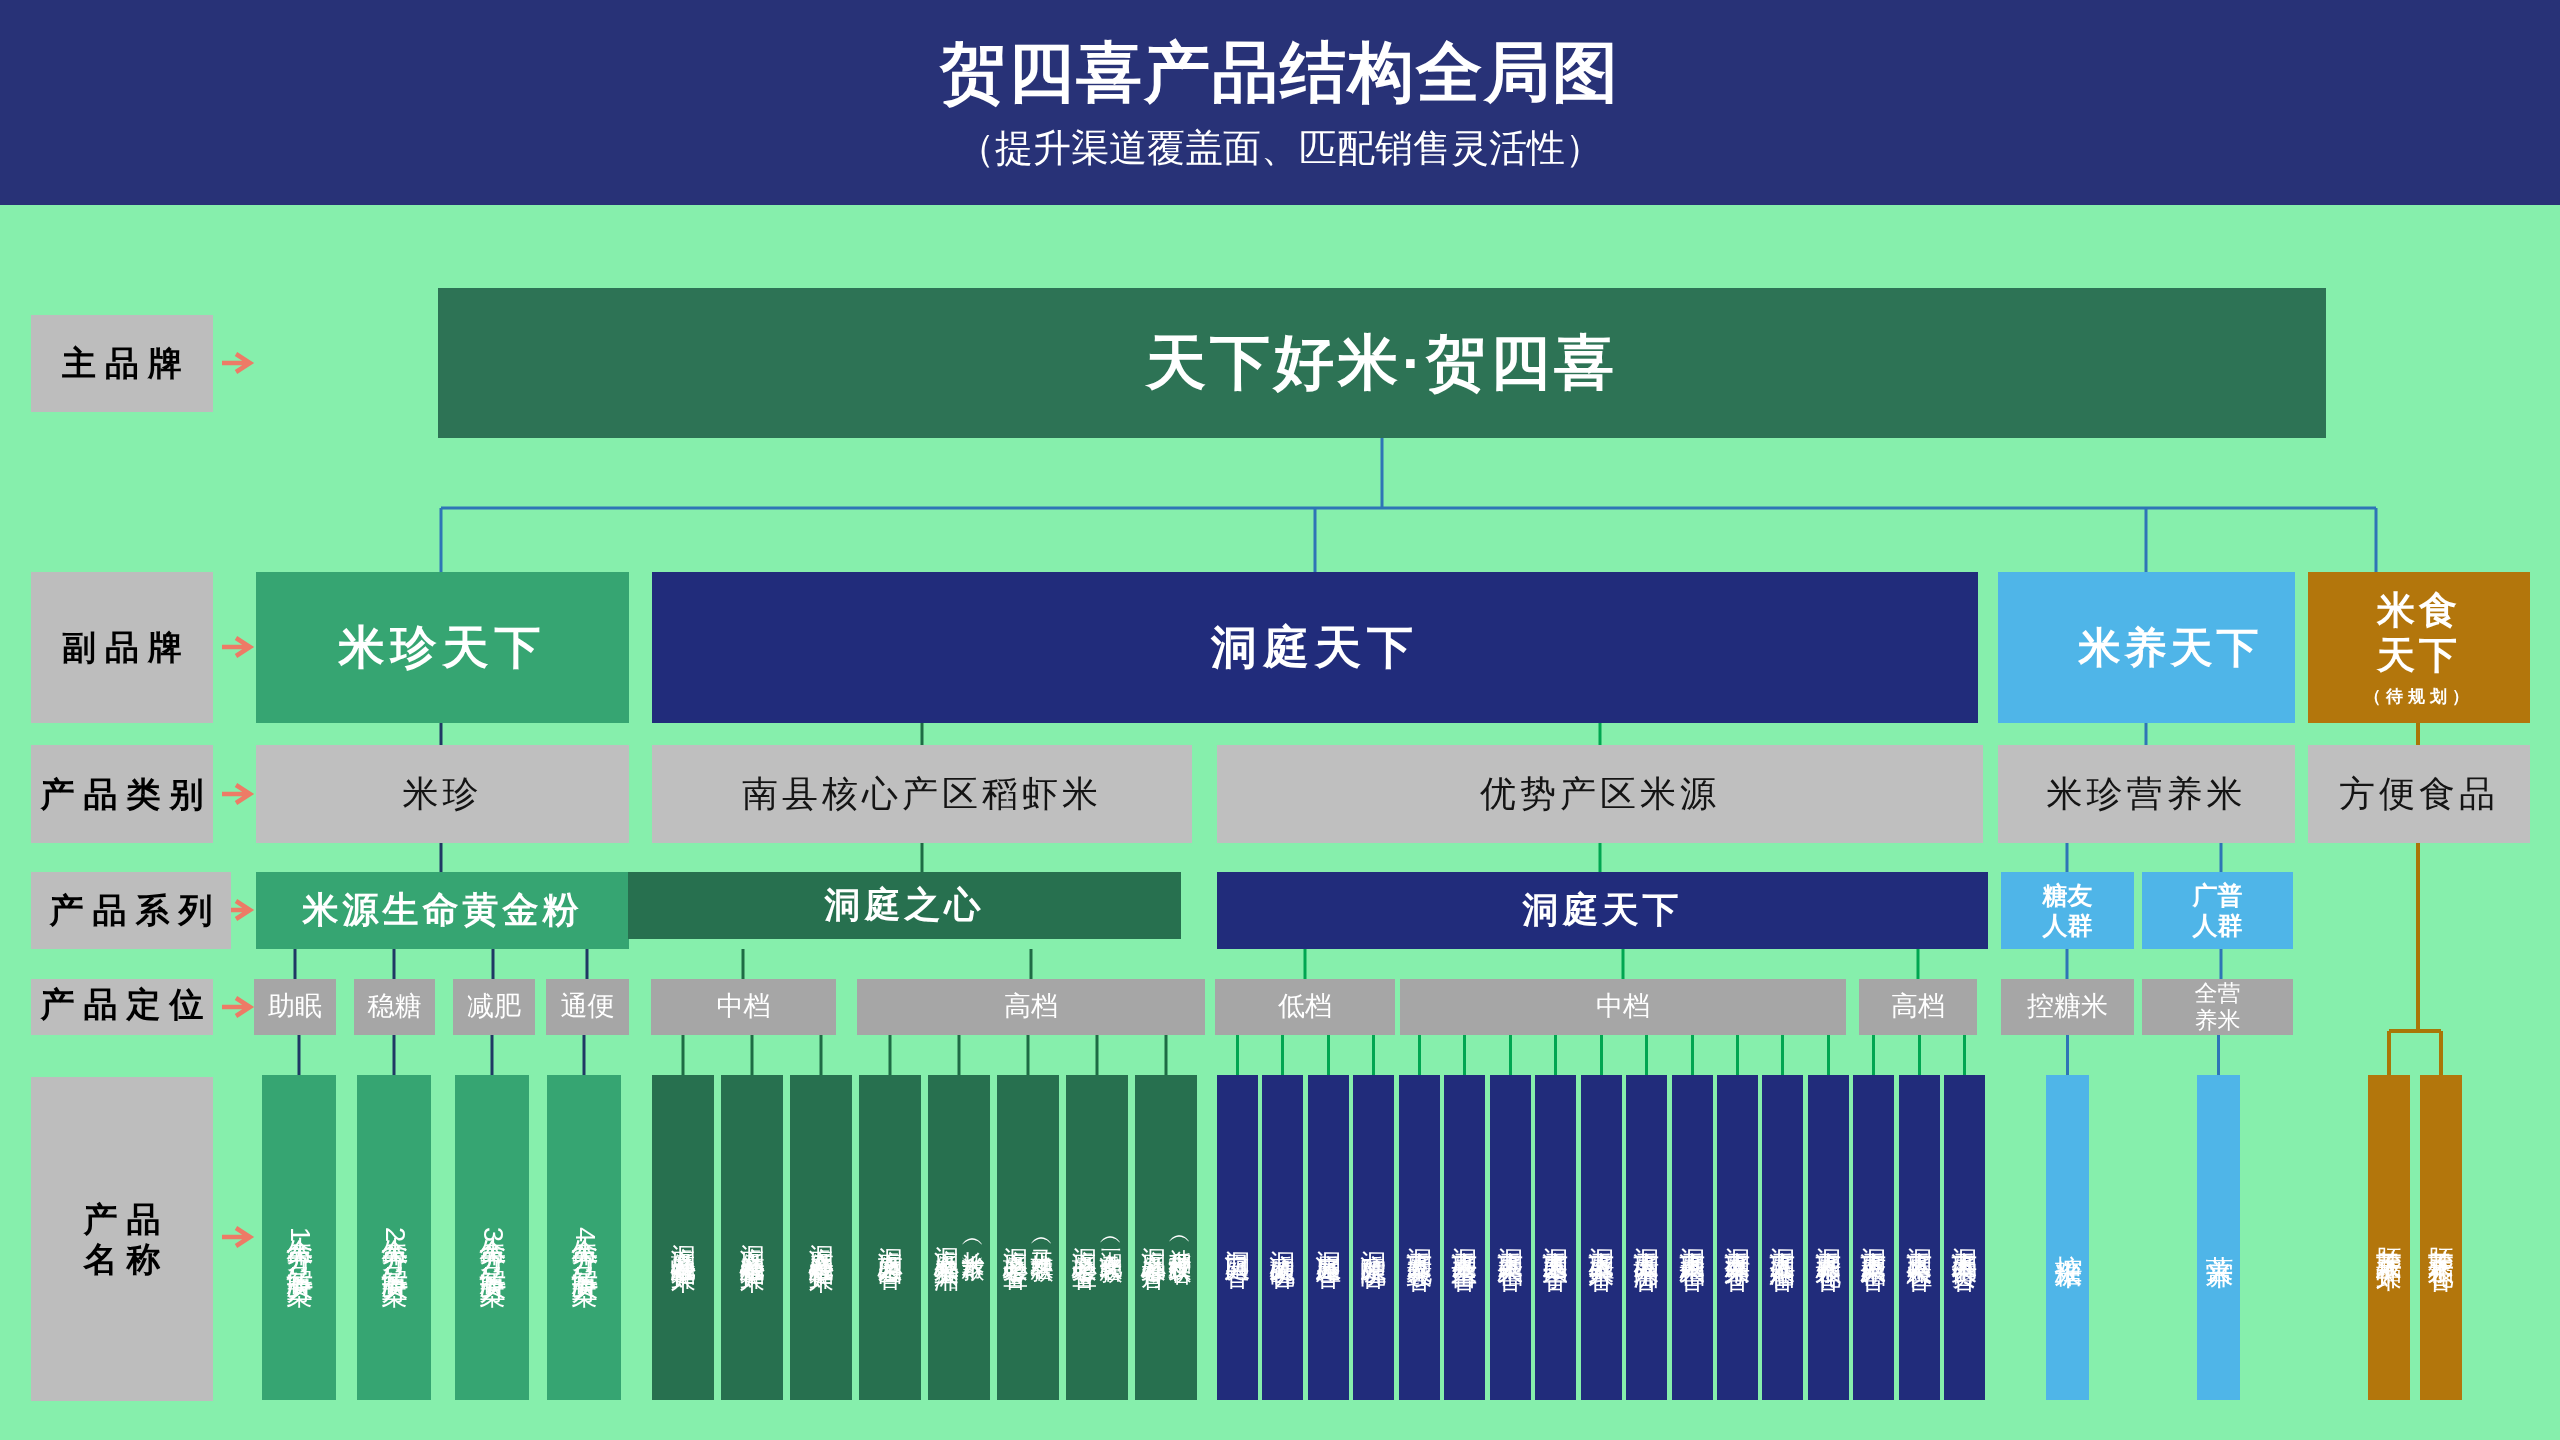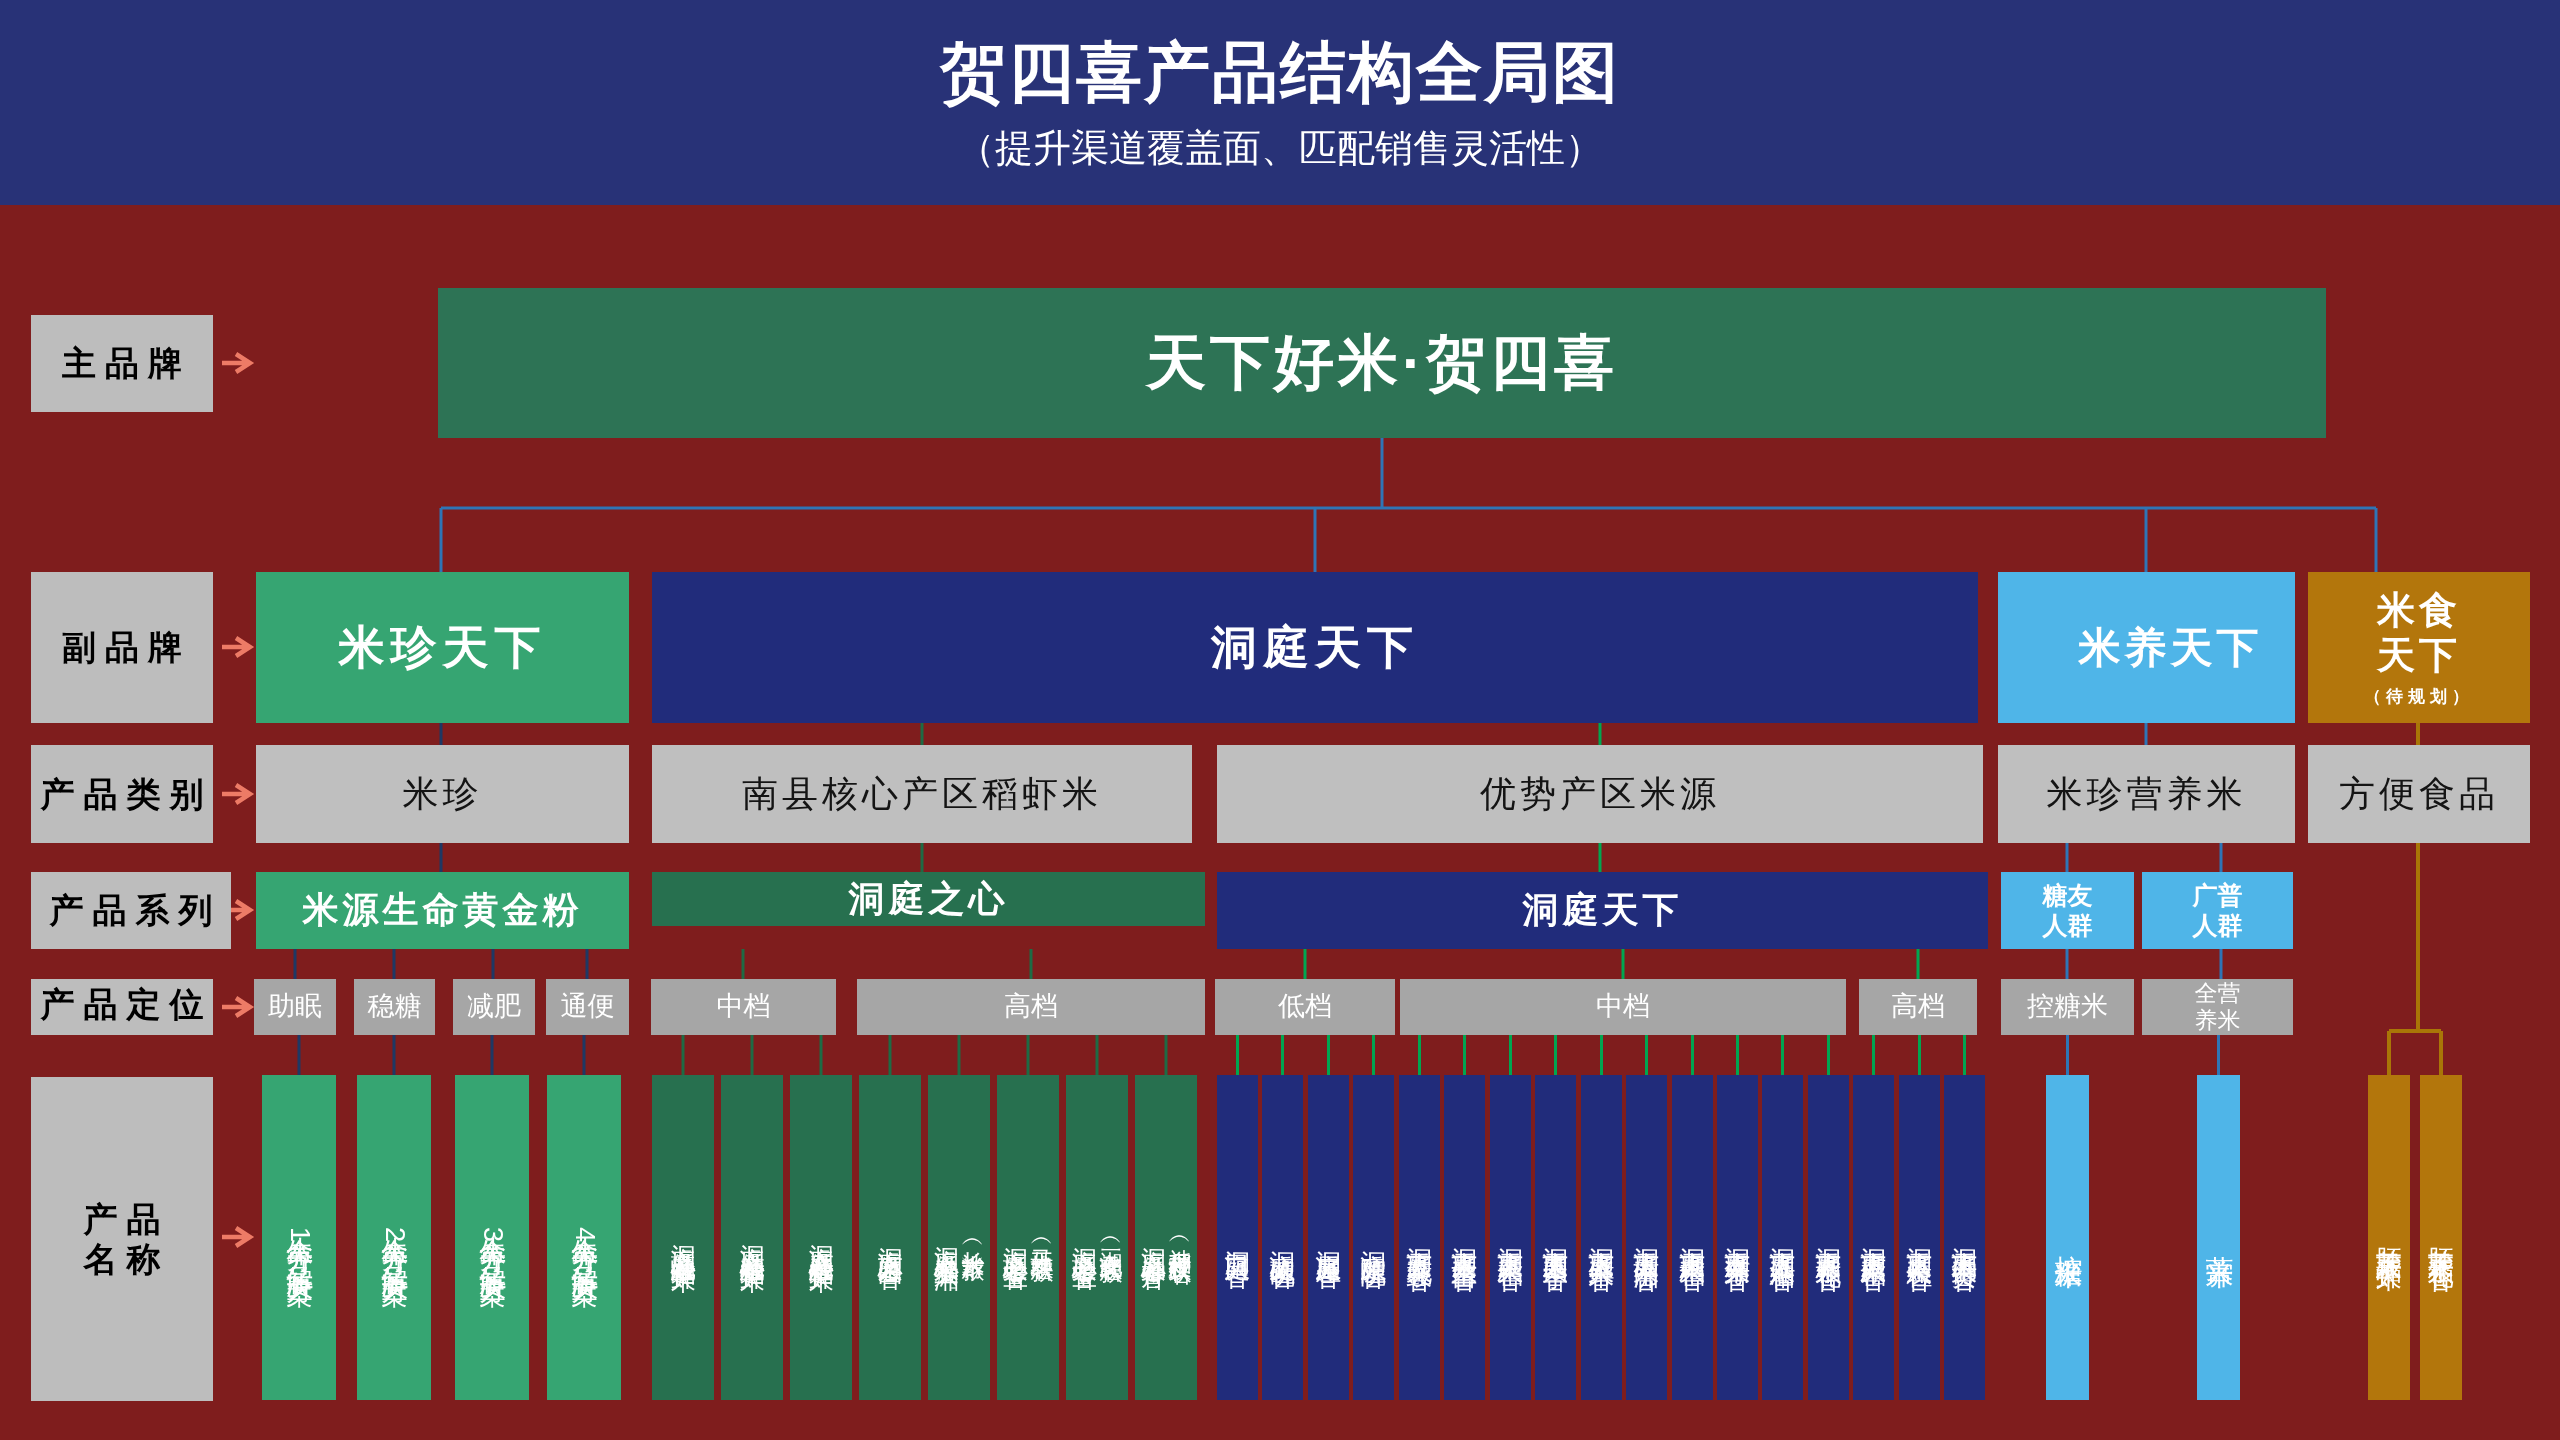--- a/index.html
+++ b/index.html
@@ -1,16 +1,16 @@
 <!DOCTYPE html>
 <html><head>
 <meta charset="utf-8">
 <style>
   html,body{margin:0;padding:0;background:#fff;}
-  #stage{position:relative;width:2560px;height:1440px;background:#7f1d1d;overflow:hidden;
+  #stage{position:relative;width:2560px;height:1440px;background:#86efac;overflow:hidden;
          font-family:"Liberation Sans","DejaVu Sans",sans-serif;}
   .abs{position:absolute;box-sizing:border-box;}
   .box{position:absolute;box-sizing:border-box;display:flex;align-items:center;justify-content:center;
        text-align:center;line-height:1.18;white-space:pre-line;}
   .banner{background:#283277;color:#fff;flex-direction:column;}
   .title{font-size:66px;font-weight:bold;letter-spacing:2px;}
   .subtitle{font-size:38px;margin-top:14px;}
   .rowlabel{background:#BDBDBD;color:#000;font-weight:bold;font-size:34px;letter-spacing:9px;padding-left:9px;}
   .deepgreen{background:#2D7355;color:#fff;}
   .green{background:#36A572;color:#fff;}
@@ -156,21 +156,21 @@
     <div class="mishi-note">（待规划）</div>
   </div>
 
   <div class="box gray cat" style="left:256px;top:745px;width:373px;height:98px;">米珍</div>
   <div class="box gray cat" style="left:652px;top:745px;width:540px;height:98px;">南县核心产区稻虾米</div>
   <div class="box gray cat" style="left:1217px;top:745px;width:766px;height:98px;">优势产区米源</div>
   <div class="box gray cat" style="left:1998px;top:745px;width:297px;height:98px;">米珍营养米</div>
   <div class="box gray cat" style="left:2308px;top:745px;width:222px;height:98px;">方便食品</div>
 
   <div class="box green series" style="left:256px;top:872px;width:373px;height:77px;">米源生命黄金粉</div>
-  <div class="box dkgreen series" style="left:652px;top:872px;width:553px;height:54px;">洞庭之心</div>
+  <div class="box dkgreen series" style="left:628px;top:872px;width:553px;height:67px;">洞庭之心</div>
   <div class="box navy series" style="left:1217px;top:872px;width:771px;height:77px;">洞庭天下</div>
   <div class="box lblue series-sm" style="left:2001px;top:872px;width:133px;height:77px;">糖友
 人群</div>
   <div class="box lblue series-sm" style="left:2142px;top:872px;width:151px;height:77px;">广普
 人群</div>
 
   <div class="box posgray" style="left:254px;top:979px;width:82px;height:56px;">助眠</div>
   <div class="box posgray" style="left:354px;top:979px;width:81px;height:56px;">稳糖</div>
   <div class="box posgray" style="left:453px;top:979px;width:82px;height:56px;">减肥</div>
   <div class="box posgray" style="left:546px;top:979px;width:83px;height:56px;">通便</div>

